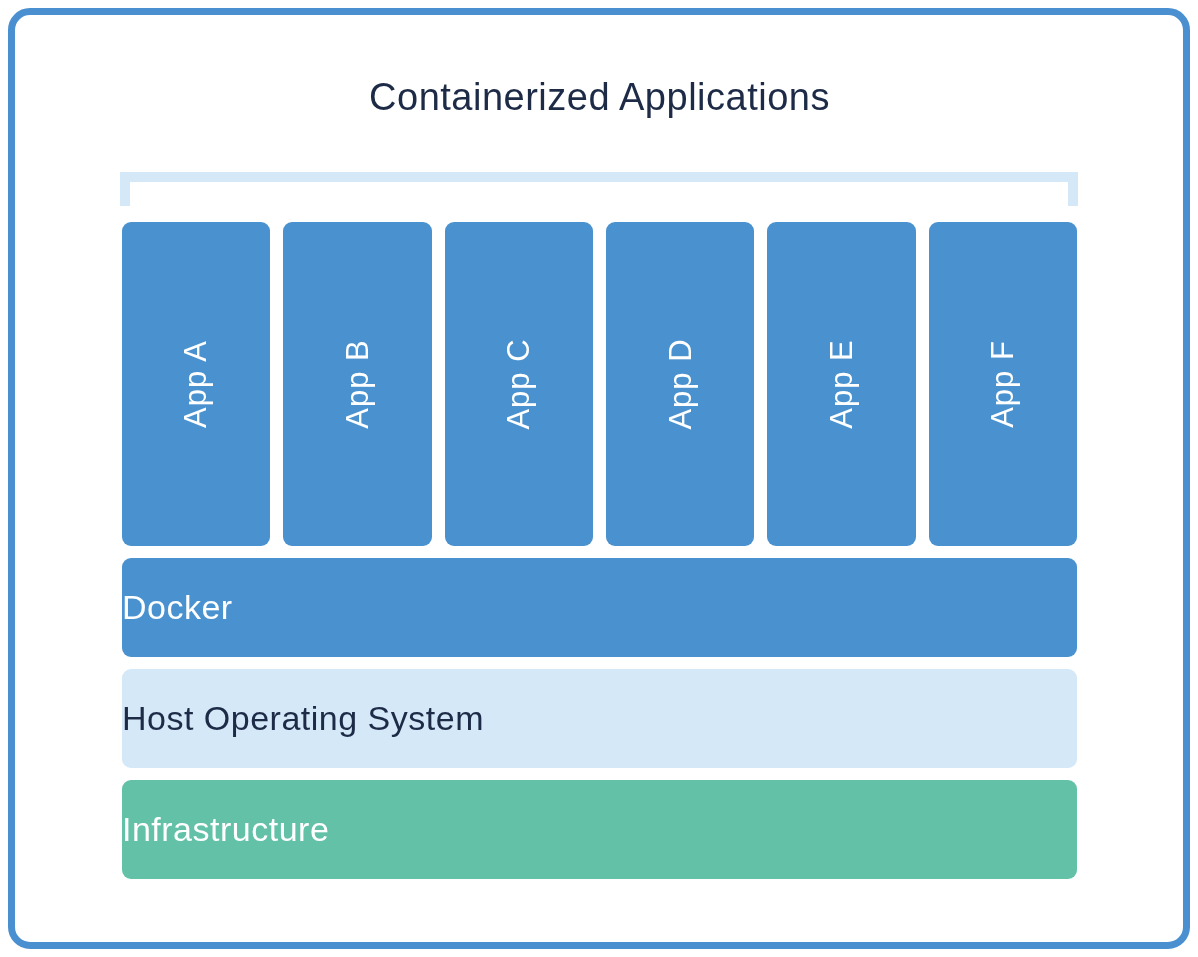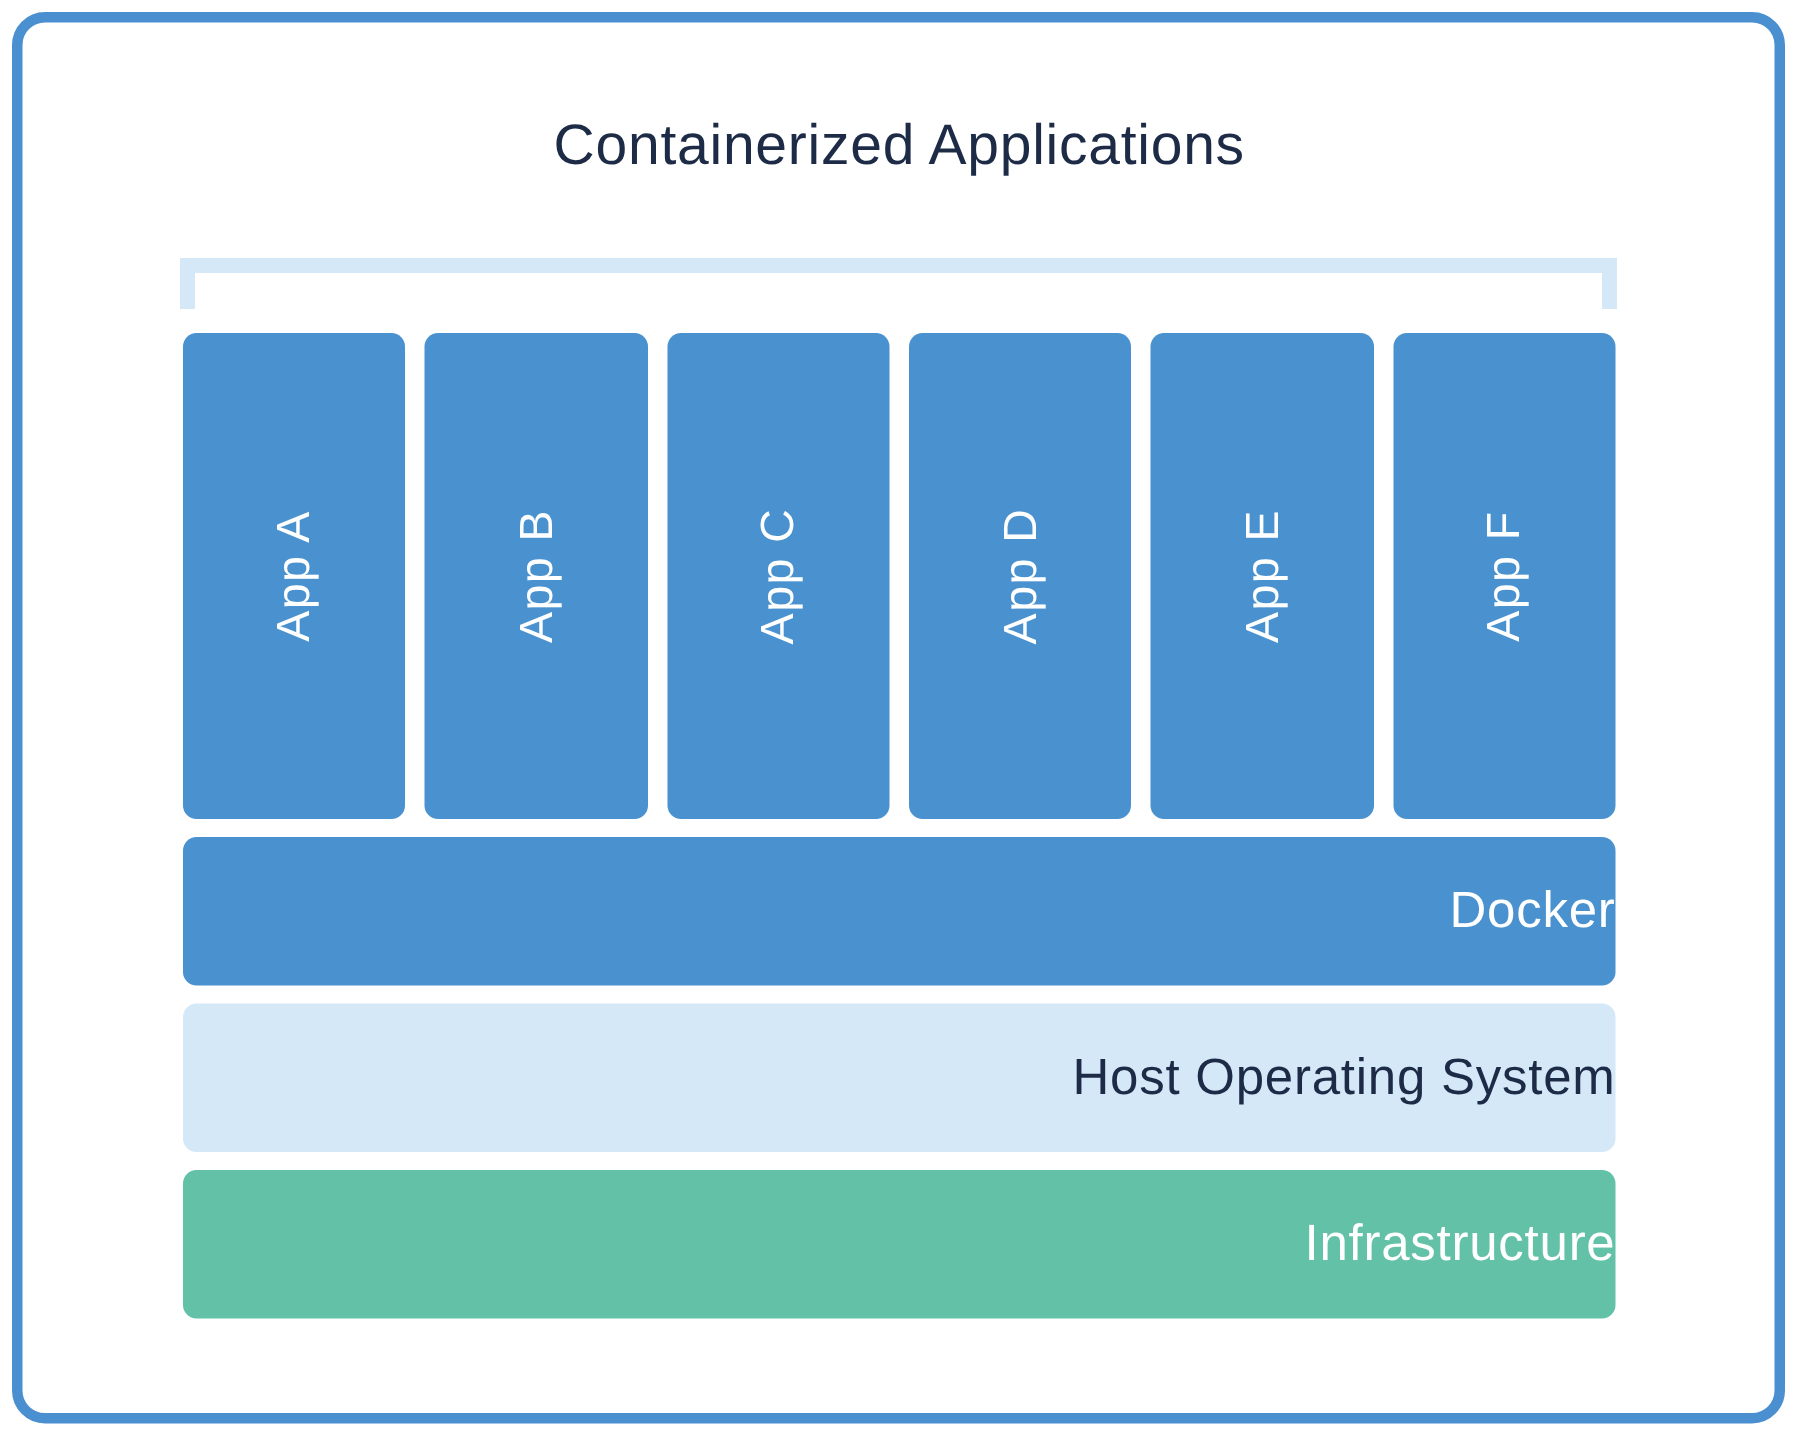--- a/index.html
+++ b/index.html
@@ -72,21 +72,21 @@
     letter-spacing: 1px;
   }
   .layer {
     position: absolute;
     left: 122px;
     width: 955px;
     height: 99px;
     border-radius: 9px;
     display: flex;
     align-items: center;
-    justify-content: flex-end;
+    justify-content: flex-start;
     font-size: 34px;
     font-weight: 400;
     letter-spacing: 0.5px;
   }
   .layer-docker {
     top: 558px;
     background: #4992cf;
     color: #ffffff;
   }
   .layer-host-os {

